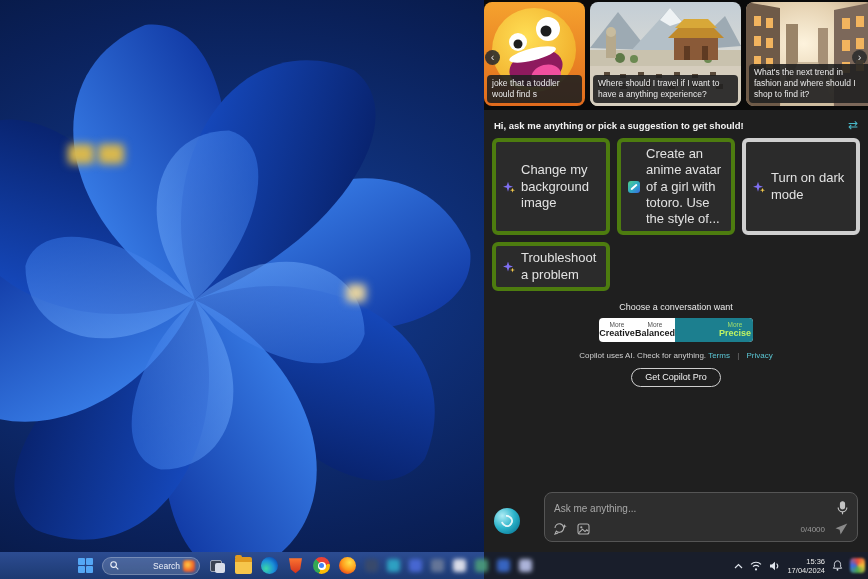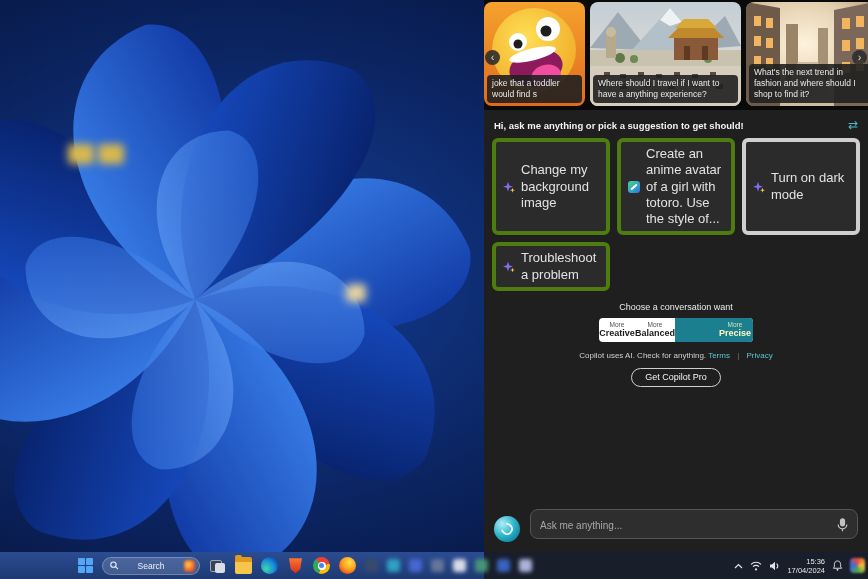--- a/index.html
+++ b/index.html
@@ -55,32 +55,32 @@
            background:radial-gradient(circle at 35% 30%,#7fa8f8,#2f5fd8 70%); }
   .game { position:absolute; inset:1px; border-radius:3px; background:#7a5fd0; }
   .game::after { content:""; position:absolute; left:3px; top:3px; width:2px; height:2px;
                  background:#fff; border-radius:50%; box-shadow:4px 4px 0 #fff, 4px 0 0 #fff, 0 4px 0 #fff; }
 
   .style-label { text-align:center; font-size:9px; color:#eaeaea; margin-top:11px; }
   .seg { width:154px; margin:6px auto 0; display:flex; background:#ffffff; border-radius:4px; overflow:hidden; }
   .seg-item { flex:1; text-align:center; padding:3px 0 4px; color:#1a1a1a; cursor:pointer; }
   .seg-item .pre { display:block; font-size:6.5px; opacity:.8; }
   .seg-item .nm { display:block; font-size:9px; font-weight:bold; }
-  .seg-item.selected { background:#1c7f8f; color:#fef9c3;padding-left:42px; }
+  .seg-item.selected { background:#1c7f8f; color:#bef264;padding-left:42px; }
 
   .disclaimer { text-align:center; font-size:8px; color:#cfcfcf; margin-top:9px; }
   .disclaimer a { color:#5bc6d4; text-decoration:none; cursor:pointer; }
   .disclaimer .sep { color:#777; margin:0 5px; }
 
   .pro { display:block; margin:8px auto 0; border:1px solid #cfcfcf; color:#f2f2f2; background:transparent;
          border-radius:11px; font-size:9px; padding:3px 13px 4px; cursor:pointer; font-family:inherit; }
 
   .spacer { flex:1; }
 
-  .input-row { display:flex; gap:10px; padding:0 10px 10px; align-items:flex-start; }
+  .input-row { display:flex; gap:24px; padding:0 10px 10px; align-items:center; }
   .avatar { flex:none; width:26px; height:26px; border-radius:50%; margin-top:7px;
             background:radial-gradient(circle at 32% 30%, #aeecf5, #2cb4ca 48%, #0c7d9c 85%); }
   .avatar::after { content:""; display:block; width:12px; height:12px; margin:7px 0 0 7px;
                    border-radius:50%; border:2px solid rgba(255,255,255,.85); border-left-color:transparent;
                    transform:rotate(35deg); box-sizing:border-box; }
   .inputbox { flex:1; background:#2e2e2e; border:1px solid #555; border-radius:8px; padding:8px 9px 6px; }
   .in-row1 { display:flex; align-items:center; gap:6px; }
   .ask { flex:1; background:transparent; border:none; outline:none; color:#c8c8c8; font-size:10px;
          font-family:inherit; }
   .ask::placeholder { color:#a8a8a8; }
@@ -90,21 +90,21 @@
 
   
   .taskbar { position:absolute; left:0; bottom:0; width:868px; height:27px; }
   .tb-left { position:absolute; inset:0; background:linear-gradient(180deg,#2c4c92,#1d3a72); }
   .tb-right { position:absolute; left:484px; top:0; right:0; bottom:0; background:#191e2b; }
   .tb-icons { position:absolute; left:78px; top:0; height:27px; display:flex; align-items:center; gap:9px; }
   .start { width:15px; height:15px; display:grid; grid-template-columns:7px 7px; grid-template-rows:7px 7px;
            gap:1px; cursor:pointer; }
   .start span { background:#54a7f5; border-radius:1px; }
   .searchbox { width:98px; height:18px; border-radius:9px; background:rgba(230,238,252,0.18);
-               border:1px solid rgba(255,255,255,0.25); display:flex; align-items:center; gap:19px;
+               border:1px solid rgba(255,255,255,0.25); display:flex; align-items:center; gap:3px;
                padding:0 4px 0 7px; cursor:pointer;text-align:right; }
   .searchbox .stext { font-size:8.5px; color:#eef2fa; flex:1; }
   .sblob { width:12px; height:12px; border-radius:3px; filter:blur(1px);
            background:radial-gradient(circle at 40% 40%, #ffd24a, #f06a28 55%, #b83a4a 90%); }
   .tbi { width:17px; height:17px; flex:none; cursor:pointer; position:relative; }
   .taskview::before { content:""; position:absolute; left:1px; top:3px; width:10px; height:10px;
                       background:#3a4252; border:1px solid #9aa4b8; border-radius:2px; }
   .taskview::after { content:""; position:absolute; left:6px; top:6px; width:10px; height:10px;
                      background:#d8dde8; border-radius:2px; }
   .folder { border-radius:2px; background:linear-gradient(180deg,#e09a1e 0 32%, #f6c64c 32%); }
@@ -360,20 +360,45 @@
           <span class="ib-icon">
             <svg width="11" height="14" viewBox="0 0 11 14">
                 <g fill="none" stroke="#c2c2c2" stroke-width="1.2">
               <rect x="3.5" y="0.8" width="4" height="7" rx="2" fill="#c2c2c2"></rect>
               <path d="M1.2,6.5 a4.3,4.3 0 0 0 8.6,0"></path>
                   <line x1="5.5" y1="11" x2="5.5" y2="13.3"></line>
             </g>
               </svg>
           </span>
         </div>
+        <div class="in-row2">
+          <span class="ib-icon">
+            <svg width="13" height="12" viewBox="0 0 13 12">
+                <g fill="none" stroke="#b0b0b0" stroke-width="1.1">
+              <path d="M1,5 a4.3,4.3 0 1 1 1.3,3.1 L1,11 L4.2,9.9"></path>
+                  <path d="M10.5,1 l0.6,1.6 1.6,0.6 -1.6,0.6 -0.6,1.6 -0.6,-1.6 -1.6,-0.6 1.6,-0.6 Z" fill="#b0b0b0" stroke="none"></path>
+            </g>
+              </svg>
+          </span>
+          <span class="ib-icon">
+            <svg width="13" height="12" viewBox="0 0 13 12">
+                <g fill="none" stroke="#b0b0b0" stroke-width="1.1">
+              <rect x="1" y="1" width="11" height="10" rx="2"></rect>
+              <circle cx="4.3" cy="4.3" r="1.1" fill="#b0b0b0" stroke="none"></circle>
+              <path d="M2.2,9.5 L5.5,6.2 L8,8.6 L9.8,6.8 L11.2,8.2"></path>
+            </g>
+              </svg>
+          </span>
+          <span class="counter">0/4000</span>
+          <span class="ib-icon">
+            <svg width="13" height="12" viewBox="0 0 13 12">
+                <path d="M0.5,5.2 L12.3,0.4 L5.6,11.4 L4.6,6.8 Z" fill="#8a8a8a"></path>
+              </svg>
+          </span>
+        </div>
       </div>
     </div>
   </div>
 
   <div class="taskbar">
     <div class="tb-left"></div>
     <div class="tb-right"></div>
 
     <div class="tb-icons">
       <div class="start">

